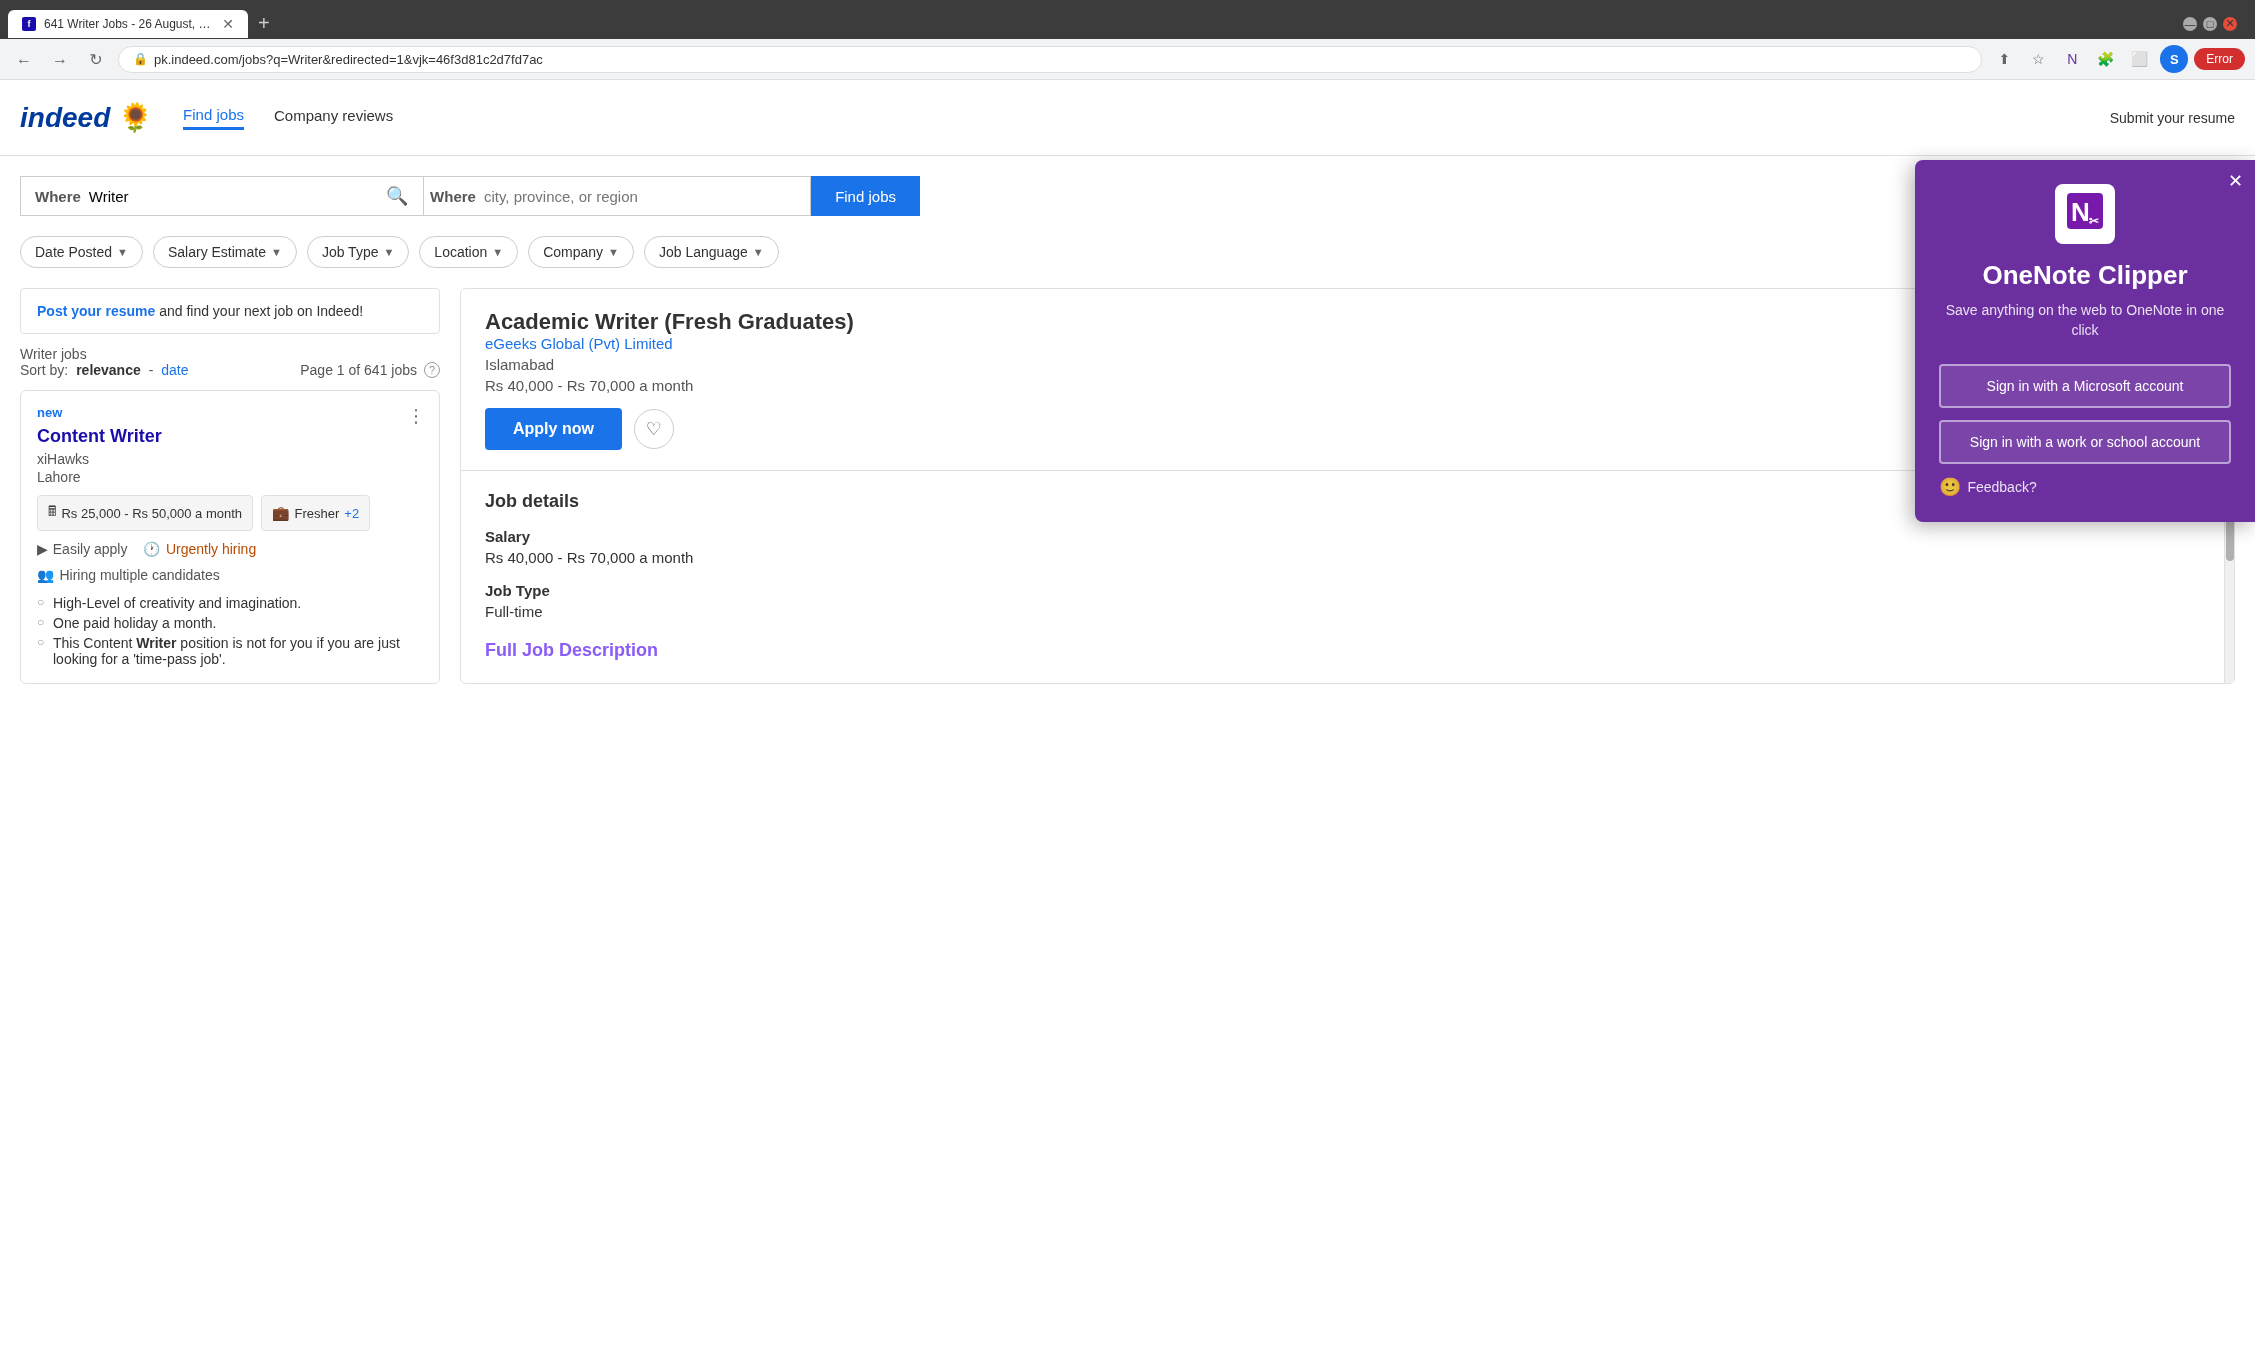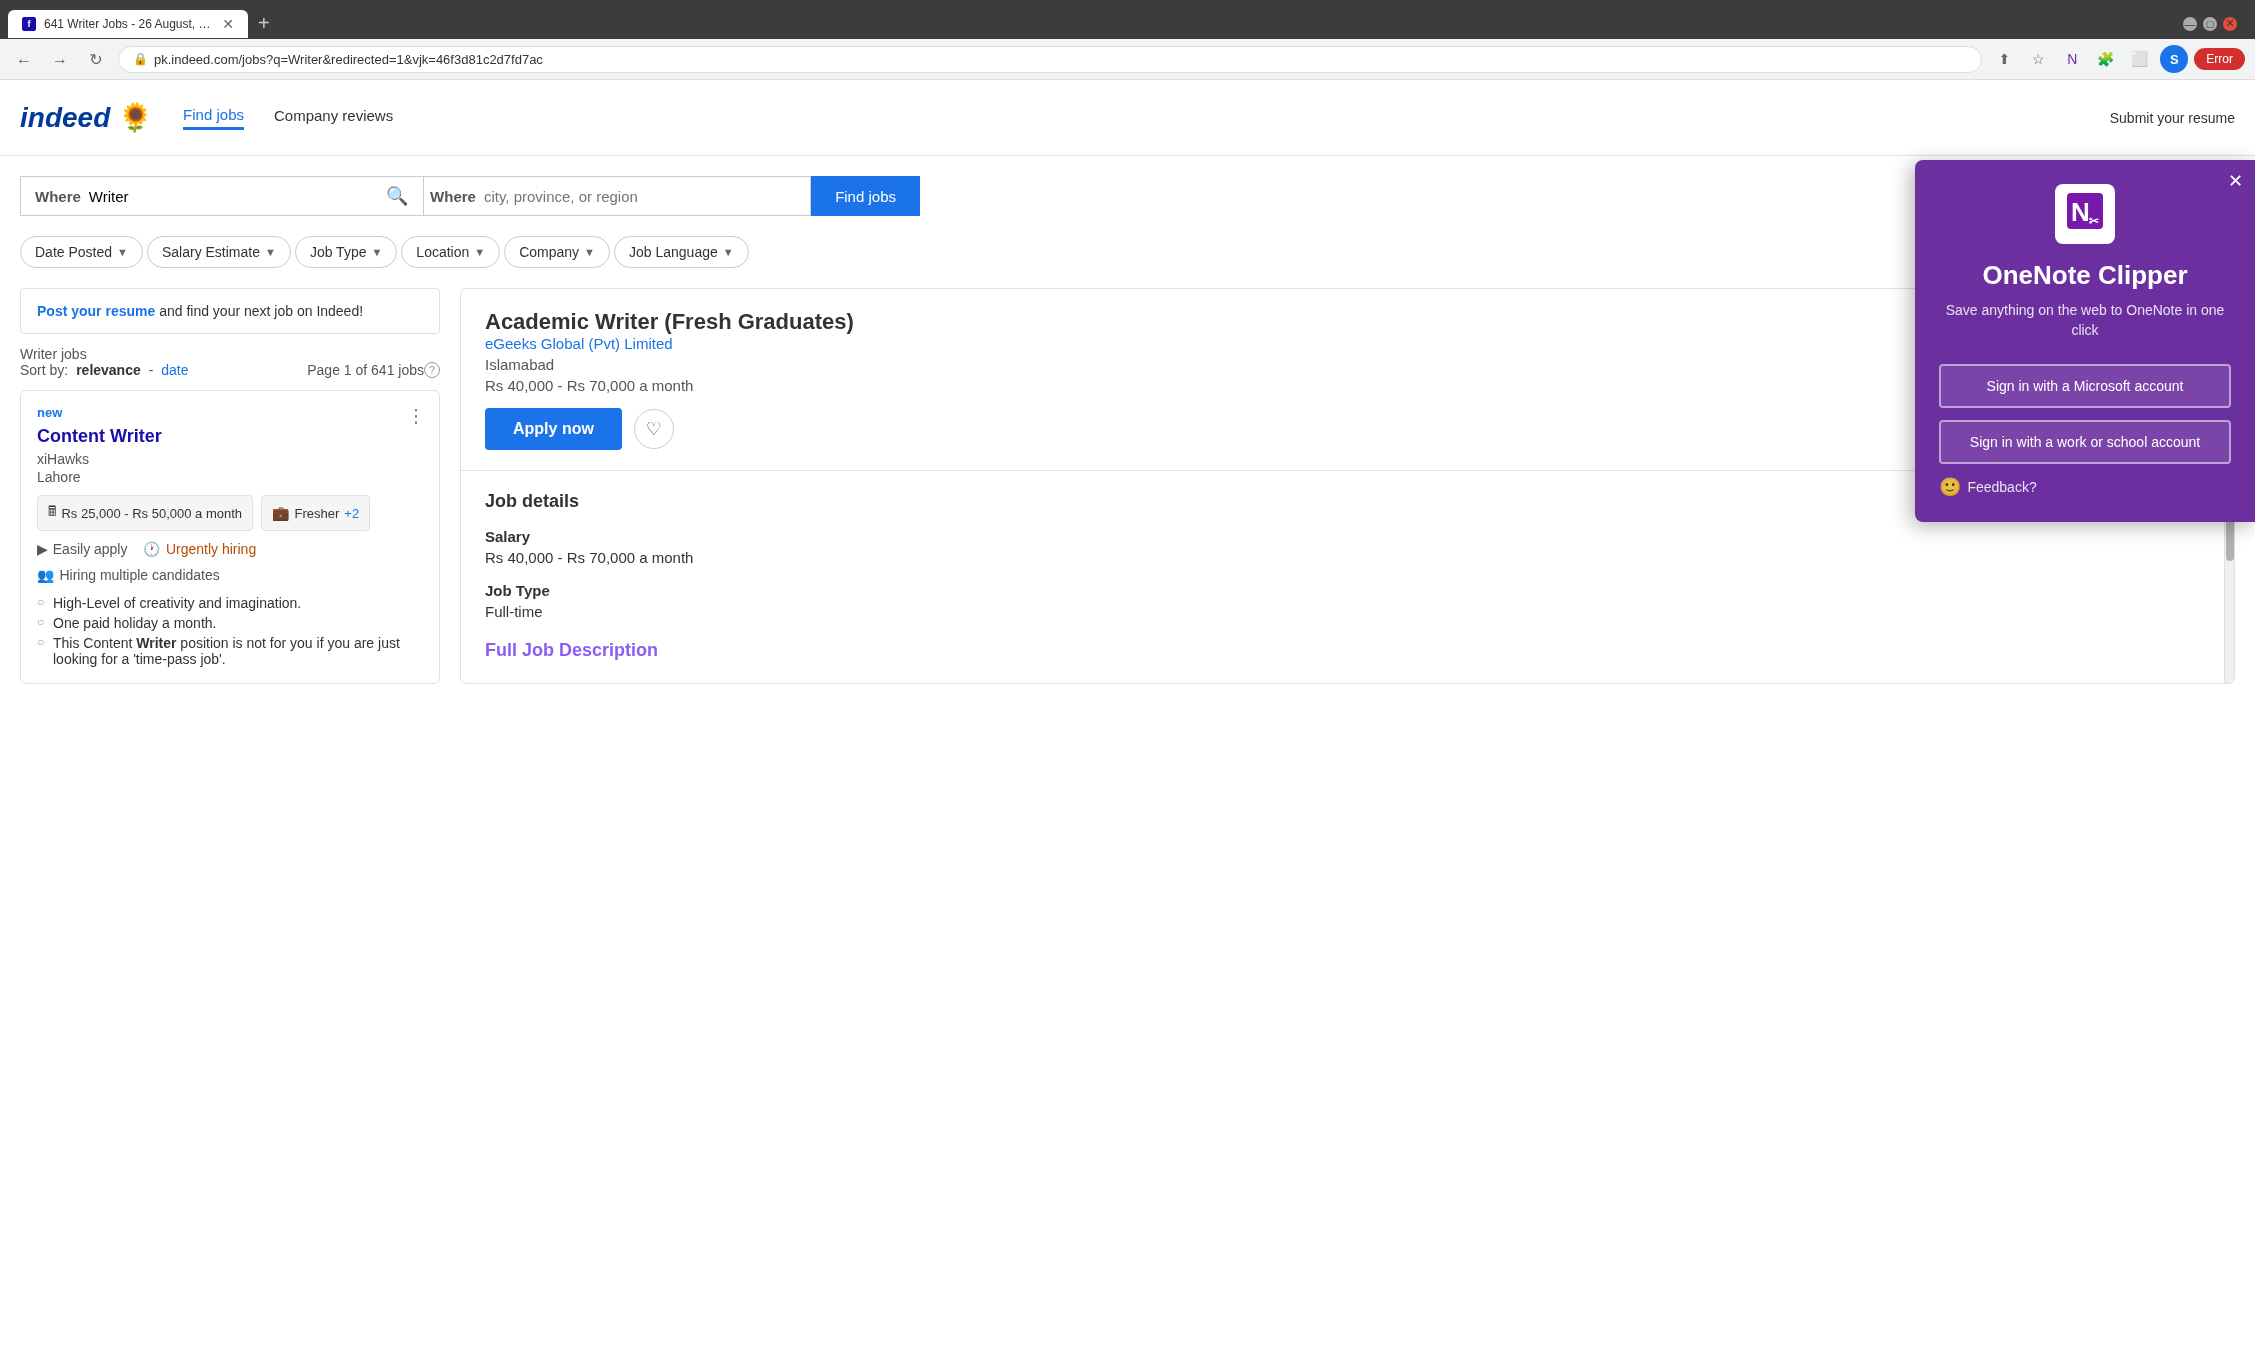--- a/index.html
+++ b/index.html
@@ -46,35 +46,35 @@
     .search-box { display: flex; align-items: center; border: 1px solid #ccc; border-right: none; padding: 8px 14px; flex: 1; }
     .search-box .label { color: #555; font-weight: bold; margin-right: 8px; font-size: 15px; }
     .search-box input { border: none; outline: none; font-size: 15px; flex: 1; }
     .search-box .search-icon { color: #1a73e8; font-size: 18px; cursor: pointer; }
     .where-box { display: flex; align-items: center; border: 1px solid #ccc; padding: 8px 6px; flex: 1; }
     .where-box .label { color: #555; font-weight: bold; margin-right: 8px; font-size: 15px; }
     .where-box input { border: none; outline: none; font-size: 15px; flex: 1; color: #999; }
     .find-btn { background: #1a73e8; color: #fff; border: none; padding: 10px 24px; font-size: 15px; cursor: pointer; white-space: nowrap; }
 
     
-    .filter-bar { padding: 10px 20px; display: flex; gap: 4px; flex-wrap: wrap; }
+    .filter-bar { padding: 10px 20px; display: flex; gap: 10px; flex-wrap: wrap; }
     .filter-btn { display: flex; align-items: center; gap: 5px; border: 1px solid #ccc; border-radius: 20px; padding: 7px 14px; background: #fff; cursor: pointer; font-size: 14px; color: #333; }
     .filter-btn .chevron { font-size: 11px; color: #666; }
 
     
     .main-content { display: flex; padding: 10px 20px; gap: 20px; }
 
     
     .left-panel { width: 420px; flex-shrink: 0; }
     .post-resume-banner { background: #fff; border: 1px solid #e0e0e0; padding: 14px 16px; margin-bottom: 12px; border-radius: 4px; font-size: 14px; }
     .post-resume-link { color: #1a73e8; text-decoration: none; font-weight: bold; cursor: pointer; }
     .sort-row { display: flex; align-items: center; justify-content: space-between; margin-bottom: 12px; font-size: 14px; color: #555; }
     .sort-row .bold { font-weight: bold; color: #333; }
     .sort-row .link { color: #1a73e8; text-decoration: none; cursor: pointer; }
-    .page-info { display: flex; align-items: center; gap: 0; }
+    .page-info { display: flex; align-items: center; gap: 7px; }
     .page-info .help-icon { width: 16px; height: 16px; border-radius: 50%; border: 1px solid #999; display: inline-flex; align-items: center; justify-content: center; font-size: 11px; color: #999; }
 
     
     .job-card { border: 1px solid #e0e0e0; border-radius: 6px; padding: 14px 16px; background: #fff; position: relative; }
     .job-card .new-badge { color: #1a73e8; font-size: 13px; font-weight: bold; margin-bottom: 6px; }
     .job-card .more-btn { position: absolute; top: 14px; right: 14px; cursor: pointer; color: #666; font-size: 18px; }
     .job-title { font-size: 18px; font-weight: bold; color: #1a0dab; margin-bottom: 4px; }
     .job-company { font-size: 14px; color: #555; margin-bottom: 2px; }
     .job-location { font-size: 14px; color: #555; margin-bottom: 10px; }
     .job-tags { display: flex; gap: 8px; flex-wrap: wrap; margin-bottom: 10px; }

